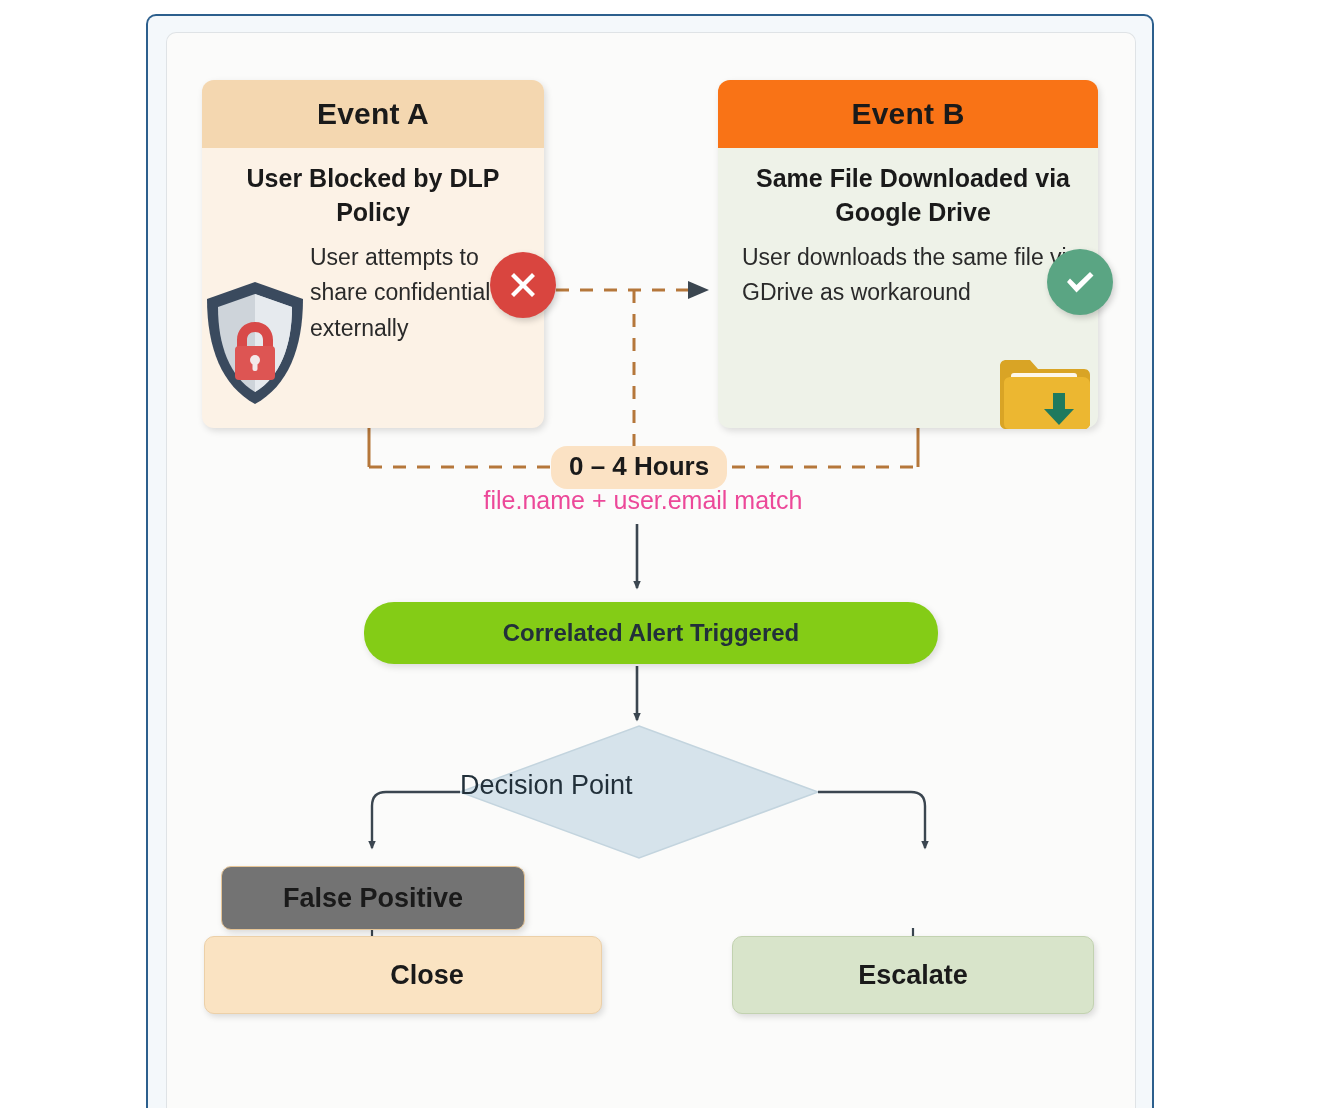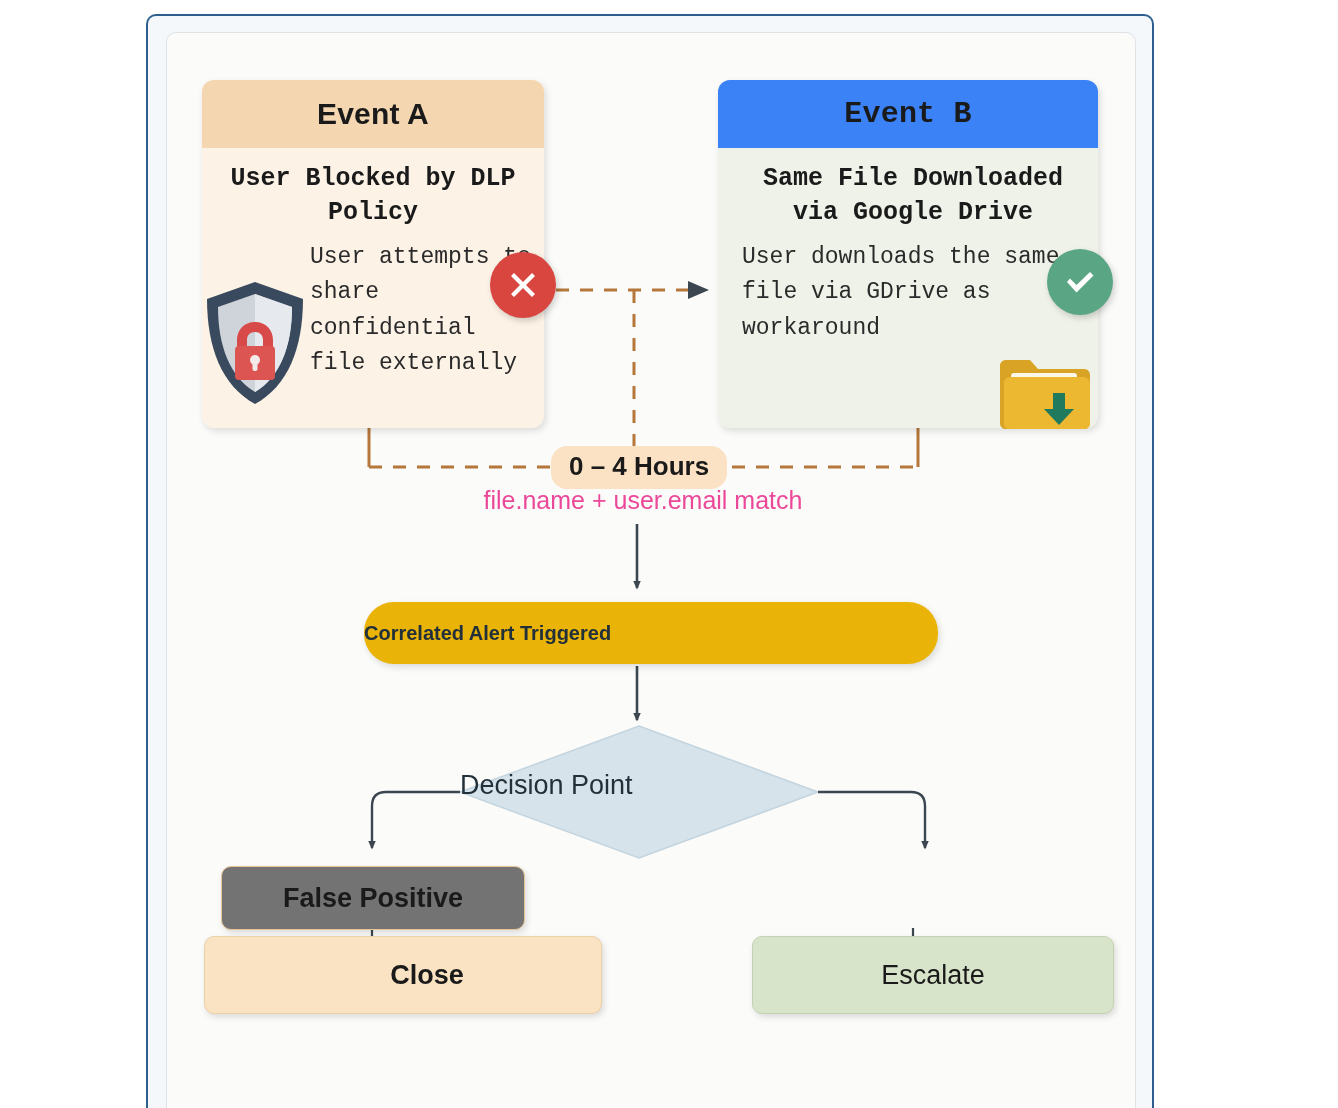--- a/index.html
+++ b/index.html
@@ -75,21 +75,20 @@
     font-size: 30px;
     font-weight: bold;
     color: #1a1a1a;
     letter-spacing: .2px;
   }
   .card-body {
     position: relative;
     height: calc(100% - 64px);
     padding: 14px 16px 0 16px;
     box-sizing: border-box;
-    font-family: Liberation Mono, monospace;
   }
   .card-title {
     text-align: center;
     font-size: 25px;
     font-weight: bold;
     color: #1a1a1a;
     line-height: 1.35;
     margin: 0 0 10px 0;
   }
   .card-desc {
@@ -110,21 +109,21 @@
   #card-a .card-body { padding-left: 108px; padding-right: 10px; }
   #card-a .card-title { margin-left: -98px; }
 
   #card-b {
     left: 718px;
     top: 80px;
     width: 380px;
     height: 348px;
     background: #eef2e8;
   }
-  #card-b .card-header { background: #3b82f6; font-family: Liberation Mono, monospace; }
+  #card-b .card-header { background: #f97316; }
   #card-b .card-body { padding-left: 24px; padding-right: 14px; }
 
   
   #shield-icon {
     position: absolute;
     left: 200px;
     top: 278px;
     width: 110px;
     height: 130px;
   }
@@ -188,25 +187,26 @@
     left: -26px;
   }
 
   
   #alert-pill {
     position: absolute;
     left: 364px;
     top: 602px;
     width: 574px;
     height: 62px;
-    background: #eab308;
+    background: #84cc16;
     border-radius: 30px;
     display: flex;
     align-items: center;
-    font-size: 20px;
+    justify-content: center;
+    font-size: 24px;
     font-weight: bold;
     color: #22303a;
     box-shadow: 2px 3px 7px rgba(0,0,0,0.13);
   }
 
   
   #decision-label {
     position: absolute;
     left: 460px;
     top: 770px;
@@ -257,22 +257,21 @@
     font-size: 27px;
   }
   #escalate-box {
     left: 732px;
     top: 936px;
     width: 360px;
     height: 76px;
     background: #d8e4ca;
     border: 1px solid #c2d2b0;
     font-size: 27px;
-    font-weight: normal;
-    margin-left: 20px;
+    font-weight: bold;
   }
 </style>
 </head>
 <body>
 
 <div id="outer-frame"></div>
 <div id="inner-panel"></div>
 
 <div id="canvas">
 

